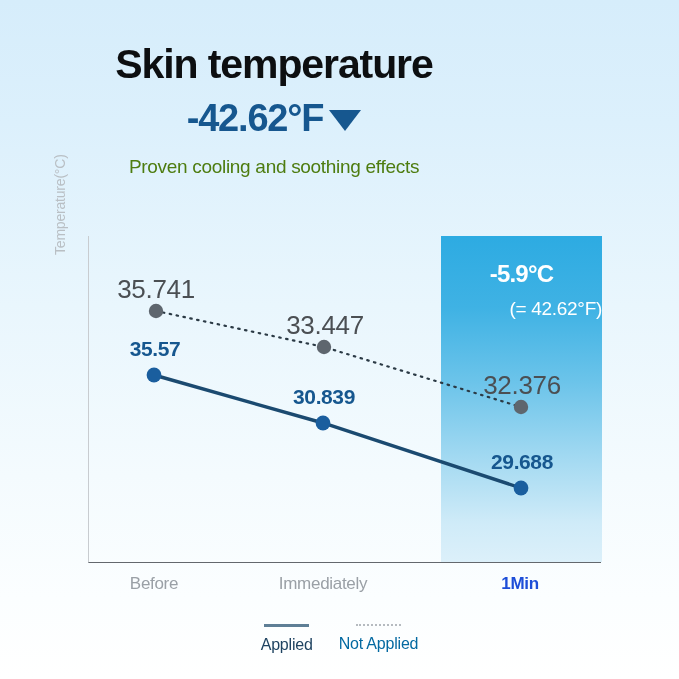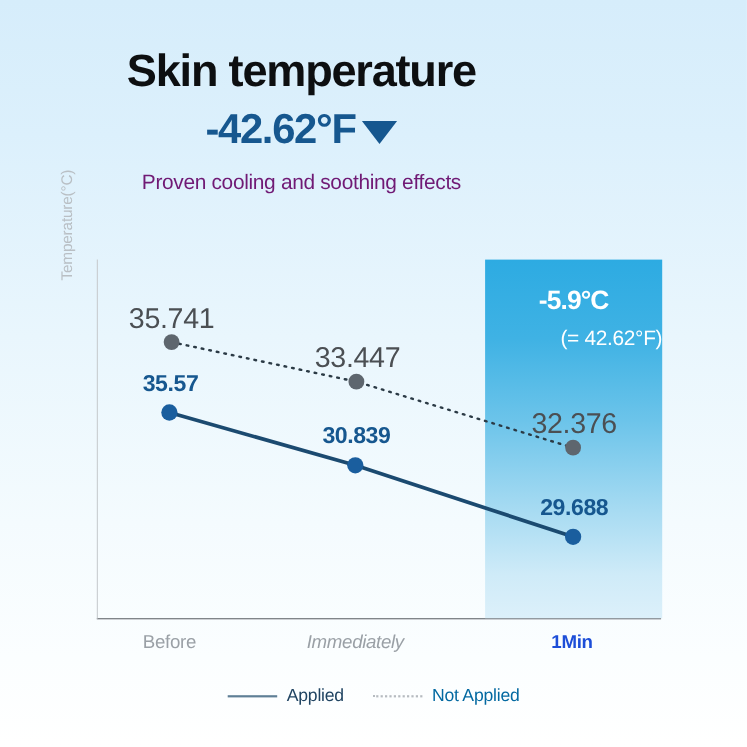--- a/index.html
+++ b/index.html
@@ -52,21 +52,21 @@
     height: 0;
     border-left: 16px solid transparent;
     border-right: 16px solid transparent;
     border-top: 21px solid #16578f;
     margin-top: 5px;
   }
   .subtitle {
     margin: 0;
     padding-top: 19px;
     font-size: 19px;
-    color: #701a75;
+    color: #4d7c0f;
     letter-spacing: -0.3px;
   }
 
   
   .chart-wrap {
     position: absolute;
     left: 0;
     top: 0;
     width: 679px;
     height: 679px;
@@ -177,20 +177,21 @@
     width: 679px;
     display: flex;
     justify-content: center;
     align-items: center;
     gap: 26px;
   }
   .legend-item {
     display: flex;
     align-items: center;
     gap: 9px;
+    flex-direction: column;
   }
   .legend-swatch-solid {
     width: 45px;
     height: 2.6px;
     background: #5f7f96;
   }
   .legend-swatch-dotted {
     width: 45px;
     height: 0;
     border-top: 2.6px dotted #b6bbc0;
@@ -248,21 +249,21 @@
     <div class="pt-label not-applied" style="left:236px; top:74px;">33.447</div>
     <div class="pt-label not-applied" style="left:433px; top:134px;">32.376</div>
 
     <div class="pt-label applied" style="left:66px;  top:101px;">35.57</div>
     <div class="pt-label applied" style="left:235px; top:149px;">30.839</div>
     <div class="pt-label applied" style="left:433px; top:214px;">29.688</div>
   </div>
 
   <div class="x-labels">
     <div class="x-label" style="left:66px;">Before</div>
-    <div class="x-label" style="left:235px;font-style:italic;">Immediately</div>
+    <div class="x-label" style="left:235px;">Immediately</div>
     <div class="x-label current" style="left:432px;">1Min</div>
   </div>
 
   <div class="legend">
     <div class="legend-item">
       <span class="legend-swatch-solid"></span>
       <span class="legend-text-applied">Applied</span>
     </div>
     <div class="legend-item">
       <span class="legend-swatch-dotted"></span>

